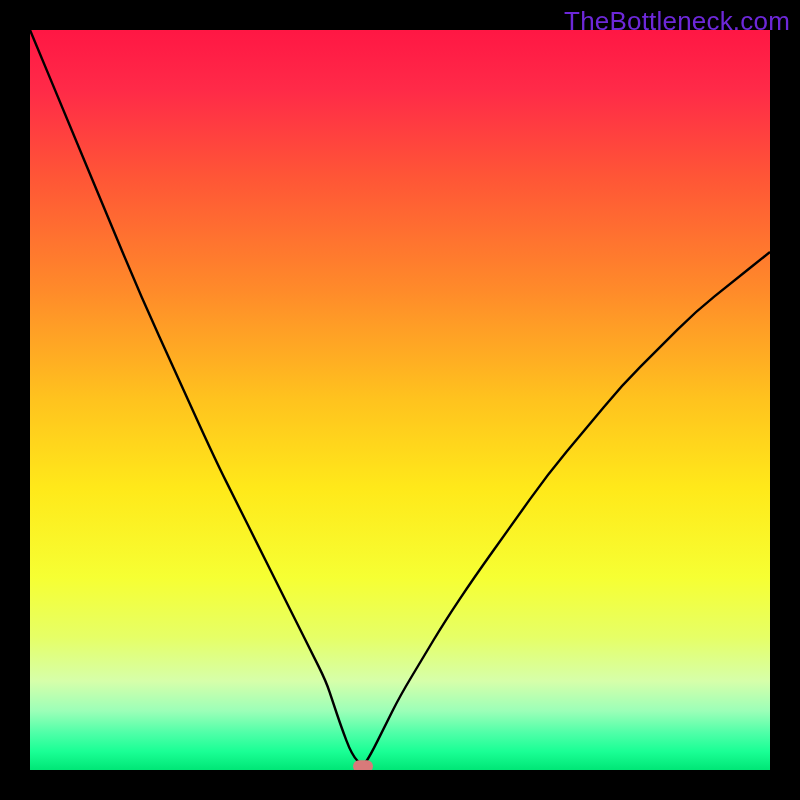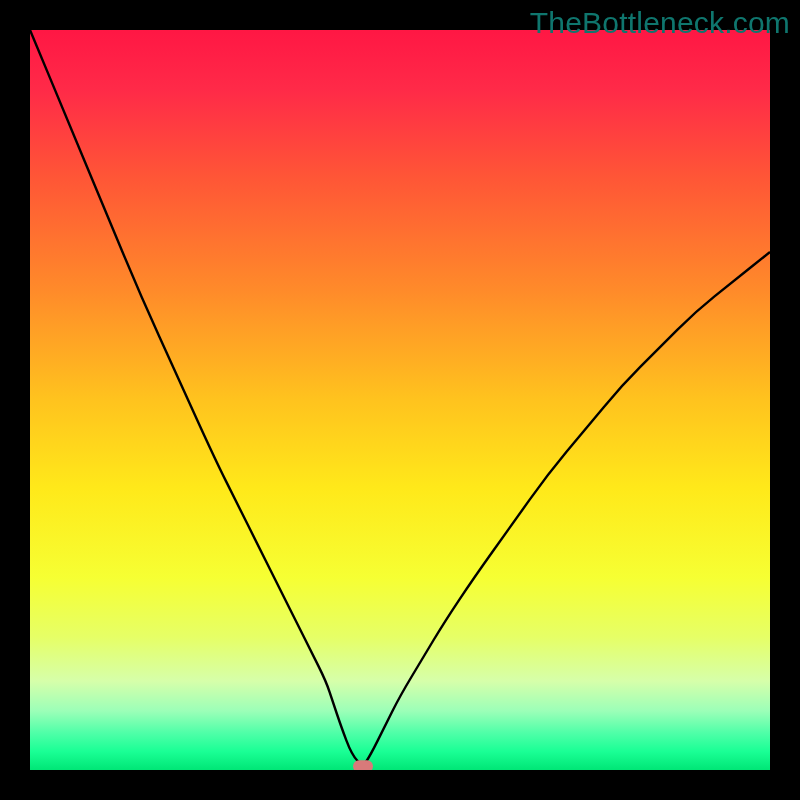--- a/index.html
+++ b/index.html
@@ -13,22 +13,22 @@
   }
   .chart-wrap {
     position: relative;
     width: 800px;
     height: 800px;
   }
   .watermark {
     position: absolute;
     top: 6px;
     right: 10px;
-    color: #0f766e;
-    font-size: 30px;
+    color: #6d28d9;
+    font-size: 26px;
     font-weight: 400;
     letter-spacing: 0.2px;
     z-index: 10;
   }
   svg {
     display: block;
   }
 </style>
 </head>
 <body>

